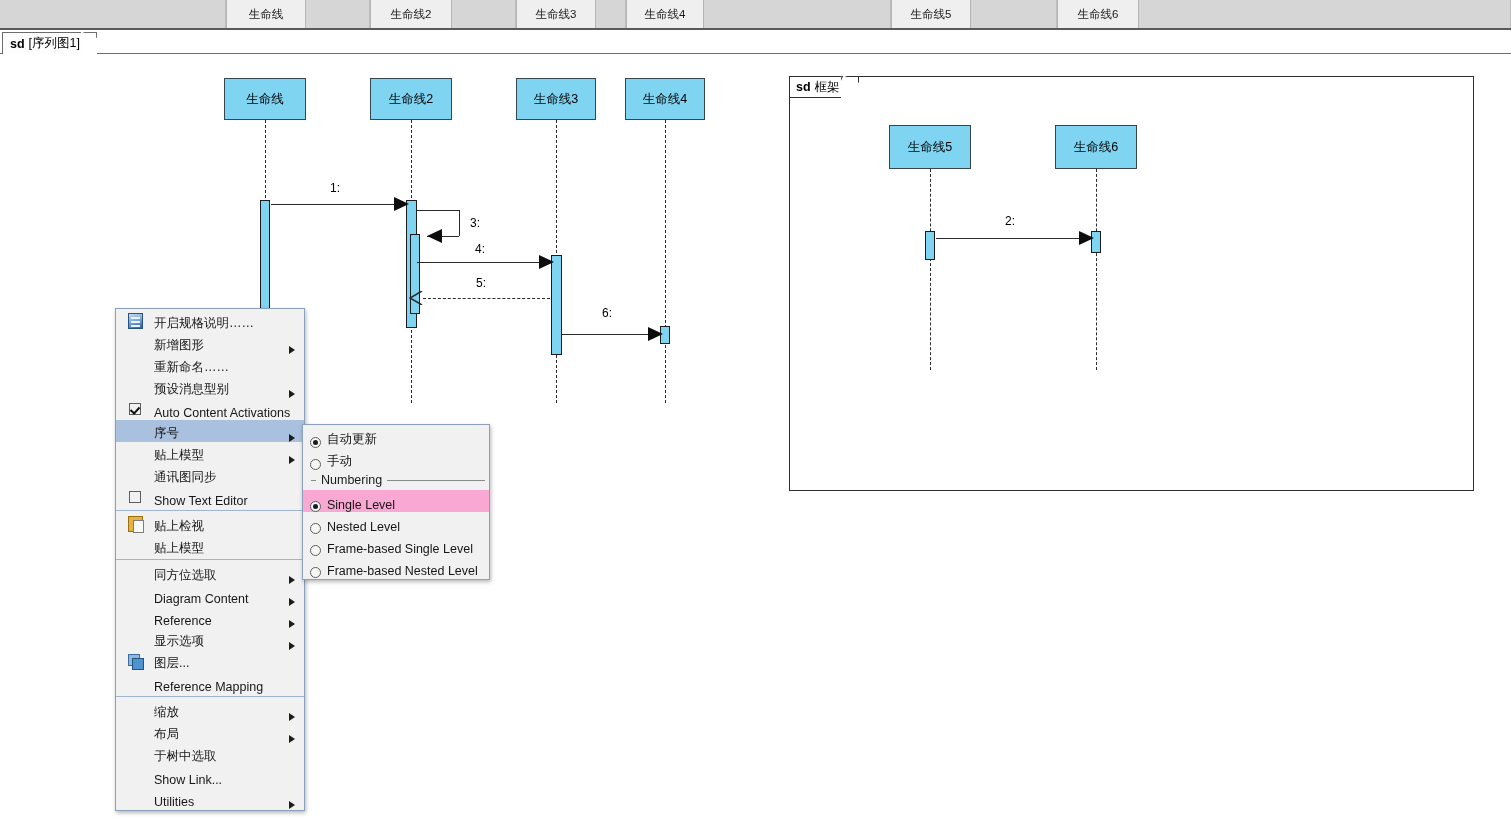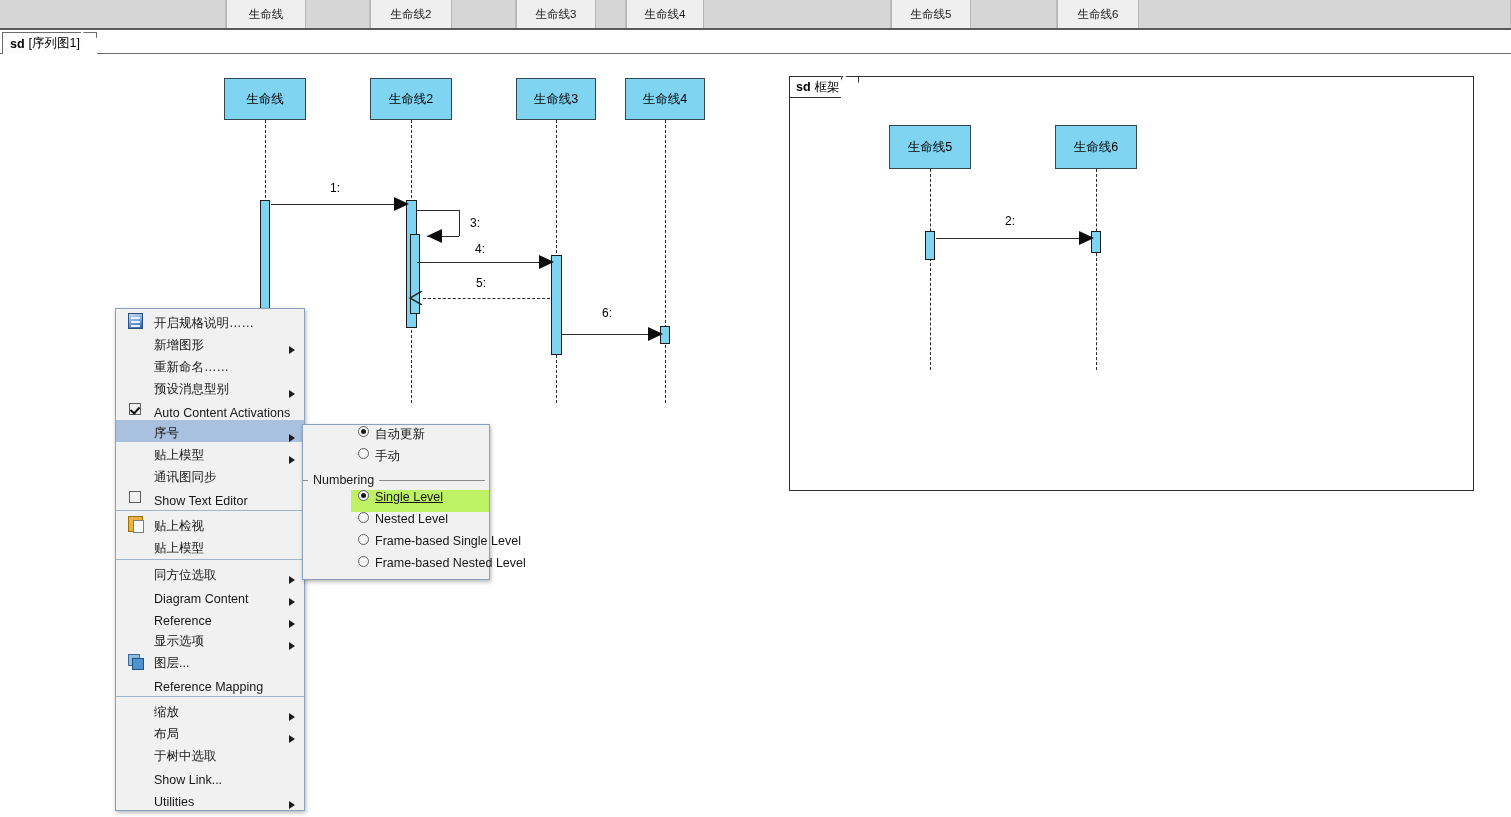--- a/index.html
+++ b/index.html
@@ -329,37 +329,36 @@
     position: absolute;
     background: #f1f1f1;
     border: 1px solid #8ba0bd;
     box-shadow: 1px 2px 4px rgba(0,0,0,0.28);
     z-index: 120;
     padding: 1px 0;
     font-size: 12.5px;
   }
   .smi {
     display: flex;
-    align-items: flex-start;
+    align-items: flex-end;
     height: 22px;
     color: #161616;
     white-space: nowrap;
     cursor: default;
-    margin-left: 48px;
-  }
-  .smi.sel { background: #bef264; text-decoration: underline; }
+  }
+  .smi.sel { background: #f9a8d4; }
   .smi .g {
     width: 24px; min-width: 24px;
     display: flex; align-items: center; justify-content: center;
   }
   .grp-label {
     display: flex;
     align-items: center;
     height: 20px;
-    padding-left: 0;
+    padding-left: 8px;
     font-size: 12.5px;
     color: #1a1a1a;
     gap: 5px;
   }
   .grp-label .tick {
     width: 5px; height: 1px; background: #8a8a8a;
   }
   .grp-label .rule {
     flex: 1; height: 1px; background: #8a8a8a; margin-right: 4px;
   }

